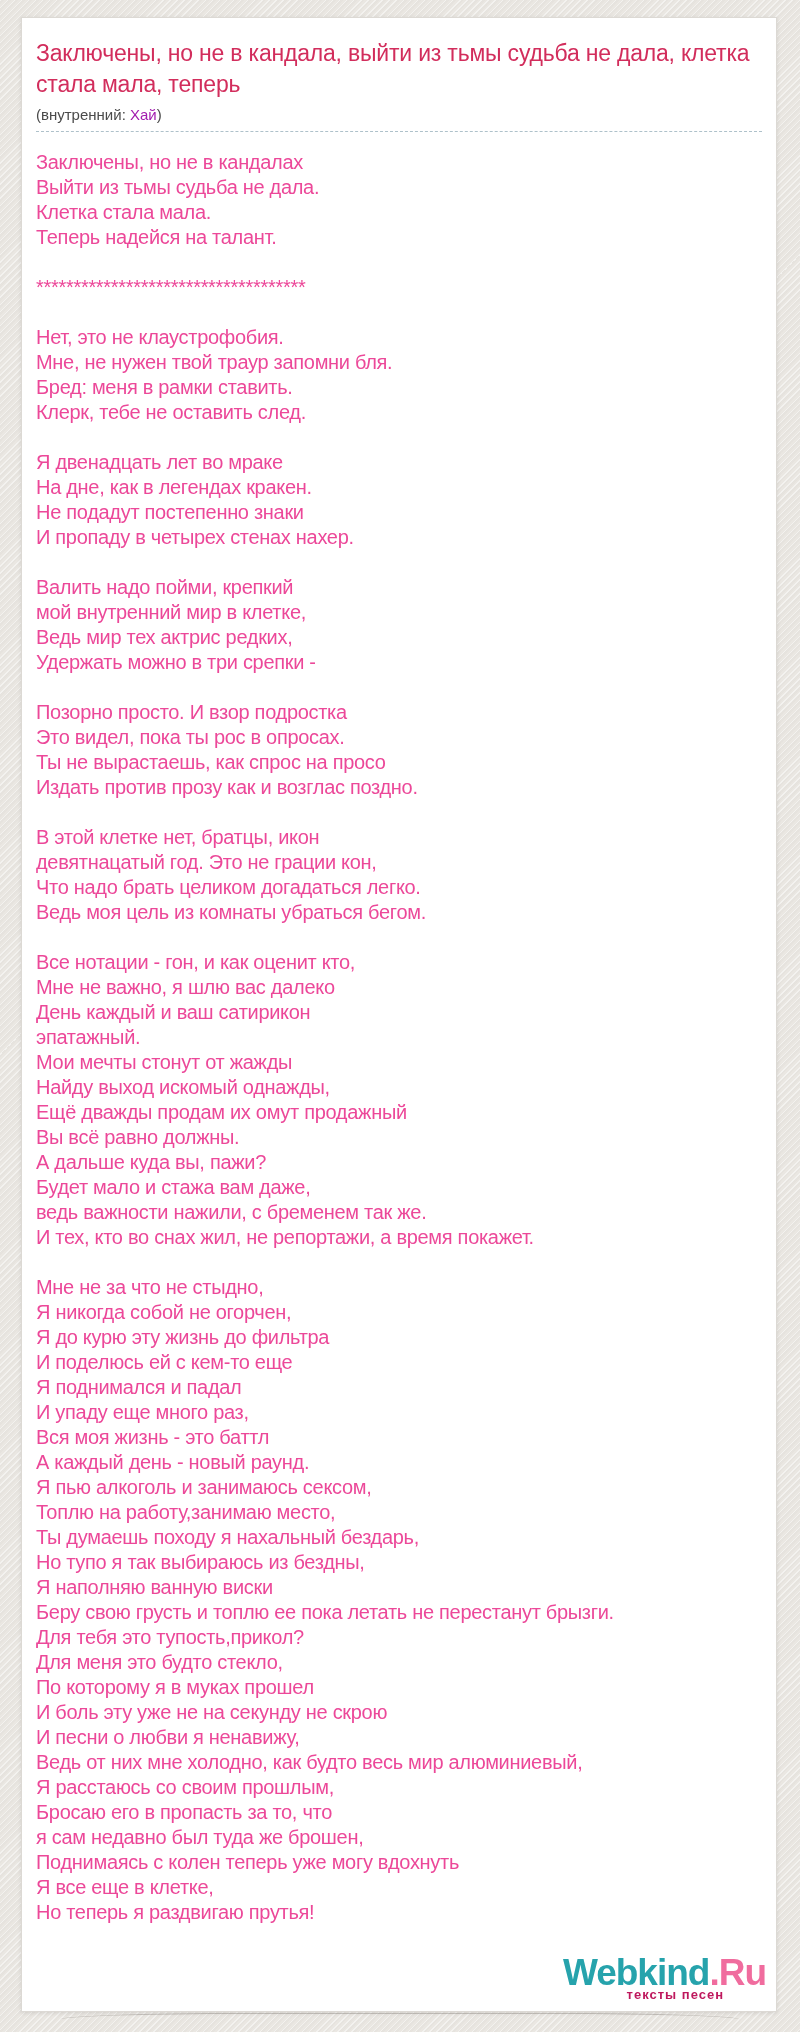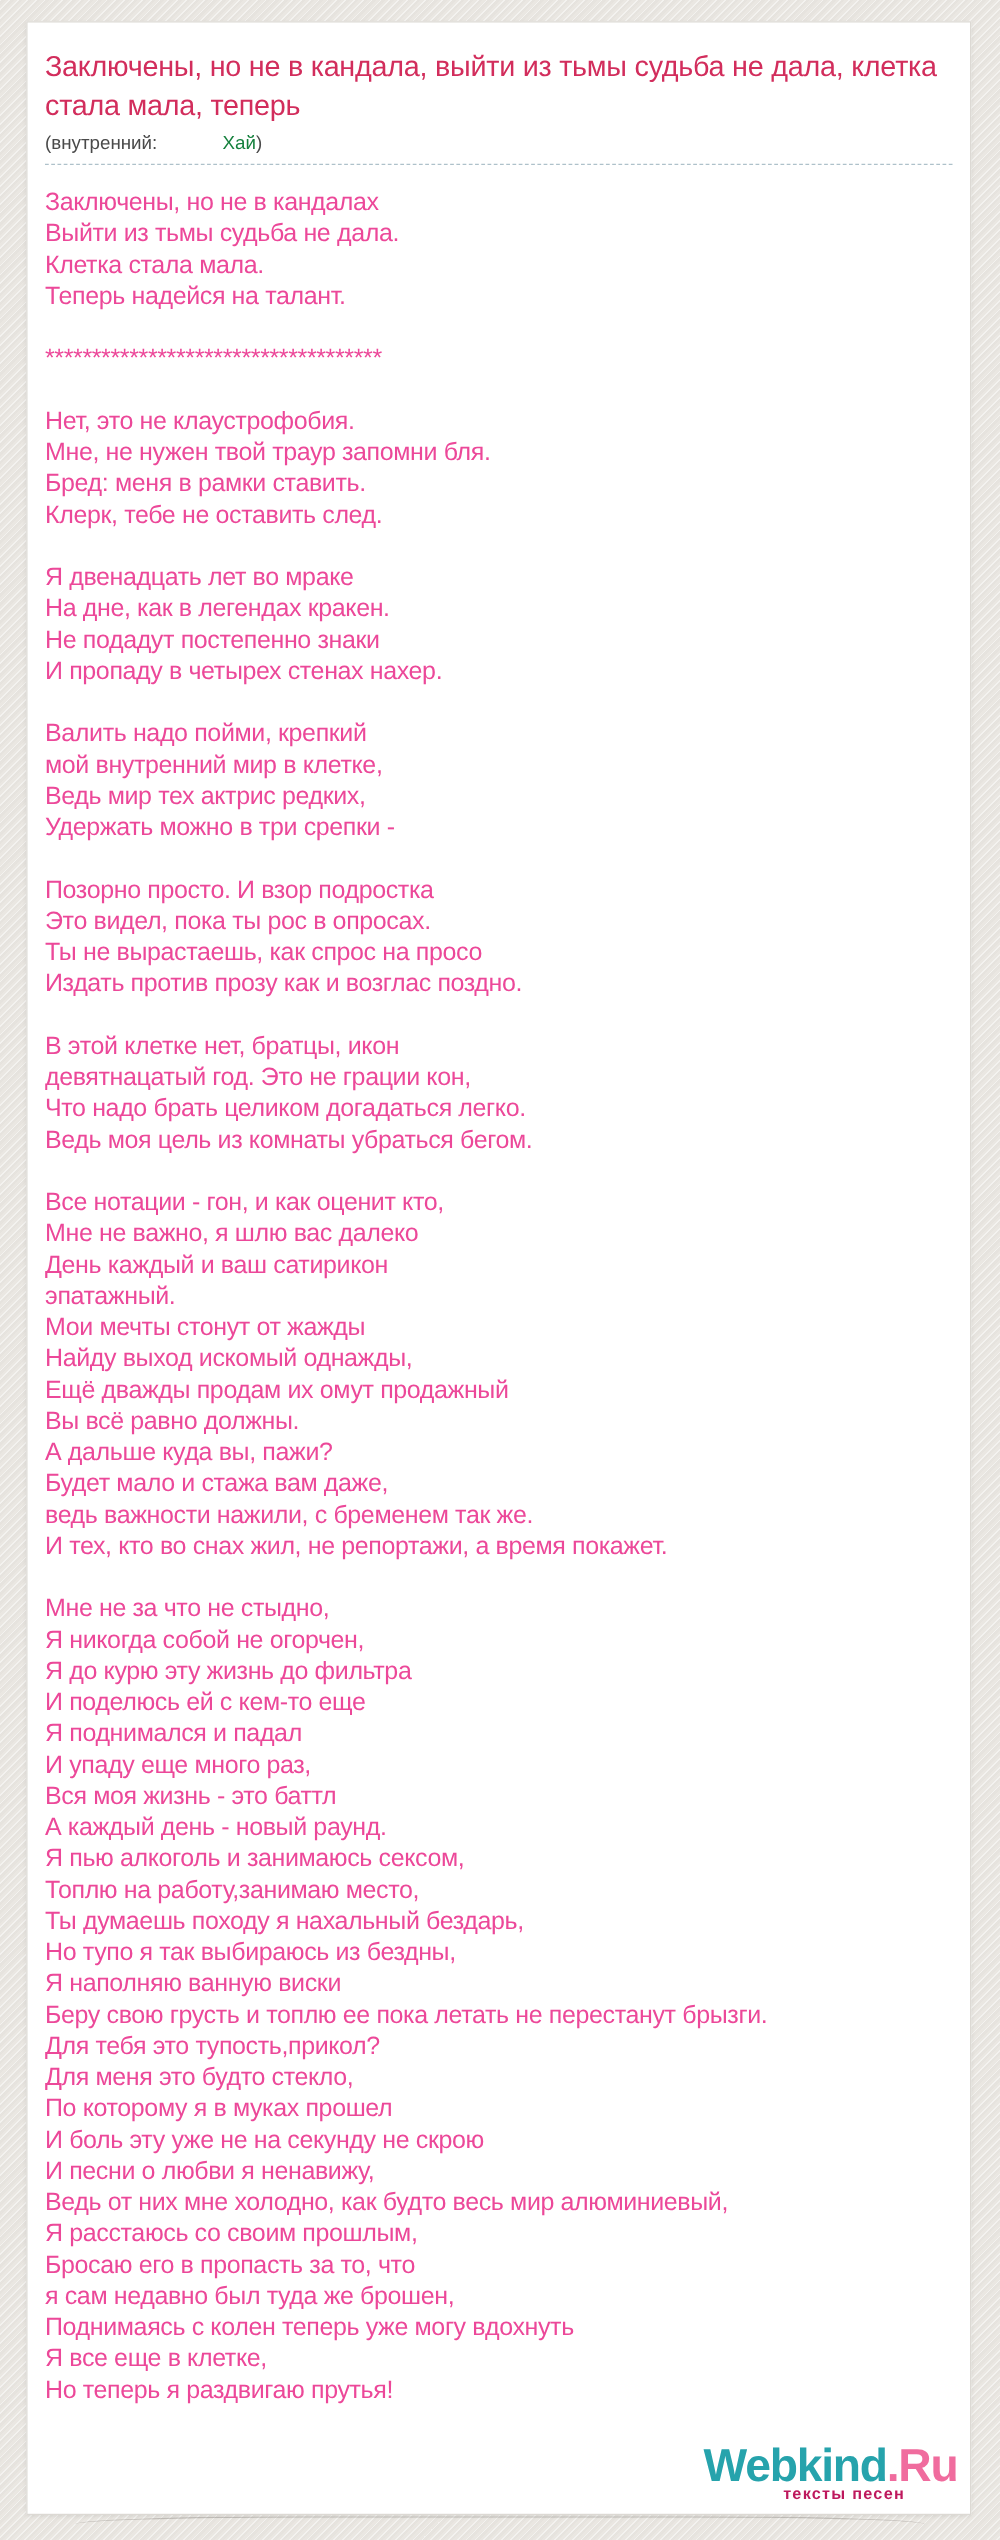--- a/index.html
+++ b/index.html
@@ -31,24 +31,23 @@
     letter-spacing:-0.2px;
   }
   .artist{
     color:#4a4a4a;
     font-size:15px;
     line-height:18px;
     padding-bottom:7px;
     border-bottom:1px dashed #aec1ca;
   }
   .artist-link{
-    color:#15803d;
+    color:#a21caf;
     text-decoration:none;
     cursor:pointer;
-    margin-left:48px;
   }
   .lyrics{
     margin-top:18px;
     color:#ec4899;
     font-size:20px;
     line-height:25px;
     letter-spacing:-0.3px;
     white-space:pre-line;
   }
   .footer{

